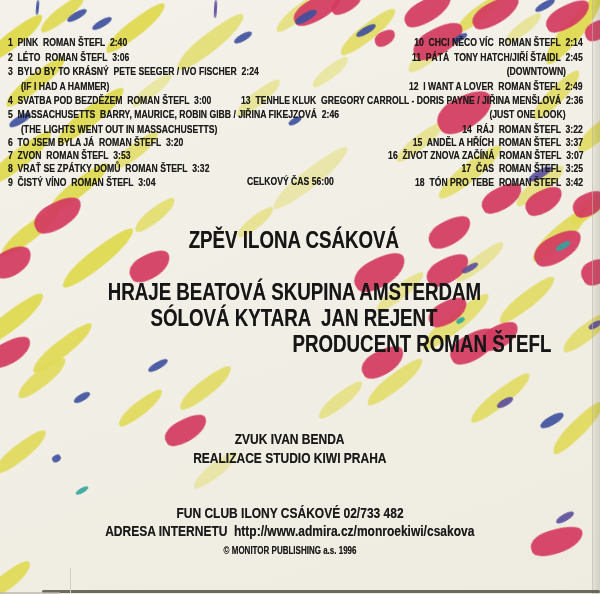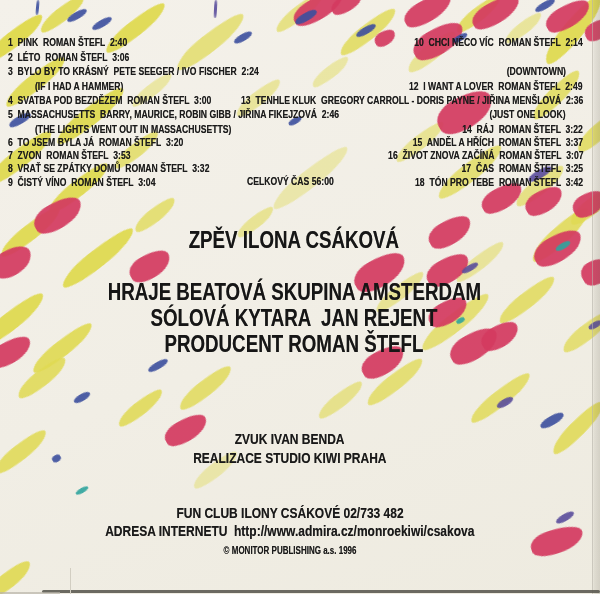--- a/index.html
+++ b/index.html
@@ -16,40 +16,40 @@
   .tl{
     position:absolute;
     font-weight:bold;font-size:11.5px;line-height:15px;
     color:#1b1b1b;white-space:pre;
     text-shadow:0 0 .5px rgba(20,20,20,.55);
     text-align:center;
   }
   .tl span{display:inline-block;transform:scaleX(.75);}
   .L{left:8px;}
   .L span{transform-origin:left center;}
-  .L.indent{left:35px;}
+  .L.indent{left:21px;}
   .R{right:17px;text-align:right;}
   .R span{transform-origin:right center;}
   .R.indent{right:34px;}
   .row0{top:35px}.row1{top:50px}.row2{top:64px}.row3{top:79px}
   .row4{top:93px}.row5{top:107px}.row6{top:122px}.row7{top:135px}
   .row8{top:148px}.row9{top:161px}.row10{top:175px}
   .total{left:247px;top:174px;}
   .total span{transform-origin:left center;}
   
   .cline{
     position:absolute;left:0;right:12px;text-align:center;
     font-weight:bold;color:#161616;white-space:pre;
     text-shadow:0 0 .6px rgba(20,20,20,.5);
   }
   .cline span{display:inline-block;transform:scaleX(.78);}
   .zpev{top:226px;font-size:24px;text-align:center;}
   .hraje{top:278px;font-size:24px;}
   .solova{top:304px;font-size:24px;}
-  .producent{top:330px;font-size:24px;}
+  .producent{top:330px;font-size:24px;text-align:right;}
   
   .bline{
     position:absolute;left:0;right:20px;text-align:center;
     font-weight:bold;font-size:15px;color:#191919;white-space:pre;
     text-shadow:0 0 .5px rgba(20,20,20,.5);
   }
   .bline span{display:inline-block;transform:scaleX(.8);}
   .b0{top:430px}.b1{top:449px}.b2{top:467px}.b3{top:485px}
   .b4{top:504px}.b5{top:522px}
   .b6{top:545px;font-size:10px;}
@@ -174,20 +174,21 @@
   <div class="tl L indent row3"><span>(IF I HAD A HAMMER)</span></div>
   <div class="tl L row4"><span>4  SVATBA POD BEZDĚZEM  ROMAN ŠTEFL  3:00</span></div>
   <div class="tl L row5"><span>5  MASSACHUSETTS  BARRY, MAURICE, ROBIN GIBB / JIŘINA FIKEJZOVÁ  2:46</span></div>
   <div class="tl L indent row6"><span>(THE LIGHTS WENT OUT IN MASSACHUSETTS)</span></div>
   <div class="tl L row7"><span>6  TO JSEM BYLA JÁ  ROMAN ŠTEFL  3:20</span></div>
   <div class="tl L row8"><span>7  ZVON  ROMAN ŠTEFL  3:53</span></div>
   <div class="tl L row9"><span>8  VRAŤ SE ZPÁTKY DOMŮ  ROMAN ŠTEFL  3:32</span></div>
   <div class="tl L row10"><span>9  ČISTÝ VÍNO  ROMAN ŠTEFL  3:04</span></div>
 
   <div class="tl R row0"><span>10  CHCI NĚCO VÍC  ROMAN ŠTEFL  2:14</span></div>
+  <div class="tl R row1"><span>11  PÁTÁ  TONY HATCH/JIŘÍ ŠTAIDL  2:45</span></div>
   <div class="tl R indent row2"><span>(DOWNTOWN)</span></div>
   <div class="tl R row3"><span>12  I WANT A LOVER  ROMAN ŠTEFL  2:49</span></div>
   <div class="tl R row4"><span>13  TENHLE KLUK  GREGORY CARROLL - DORIS PAYNE / JIŘINA MENŠLOVÁ  2:36</span></div>
   <div class="tl R indent row5"><span>(JUST ONE LOOK)</span></div>
   <div class="tl R row6"><span>14  RÁJ  ROMAN ŠTEFL  3:22</span></div>
   <div class="tl R row7"><span>15  ANDĚL A HŘÍCH  ROMAN ŠTEFL  3:37</span></div>
   <div class="tl R row8"><span>16  ŽIVOT ZNOVA ZAČÍNÁ  ROMAN ŠTEFL  3:07</span></div>
   <div class="tl R row9"><span>17  ČAS  ROMAN ŠTEFL  3:25</span></div>
   <div class="tl R row10"><span>18  TÓN PRO TEBE  ROMAN ŠTEFL  3:42</span></div>
 

